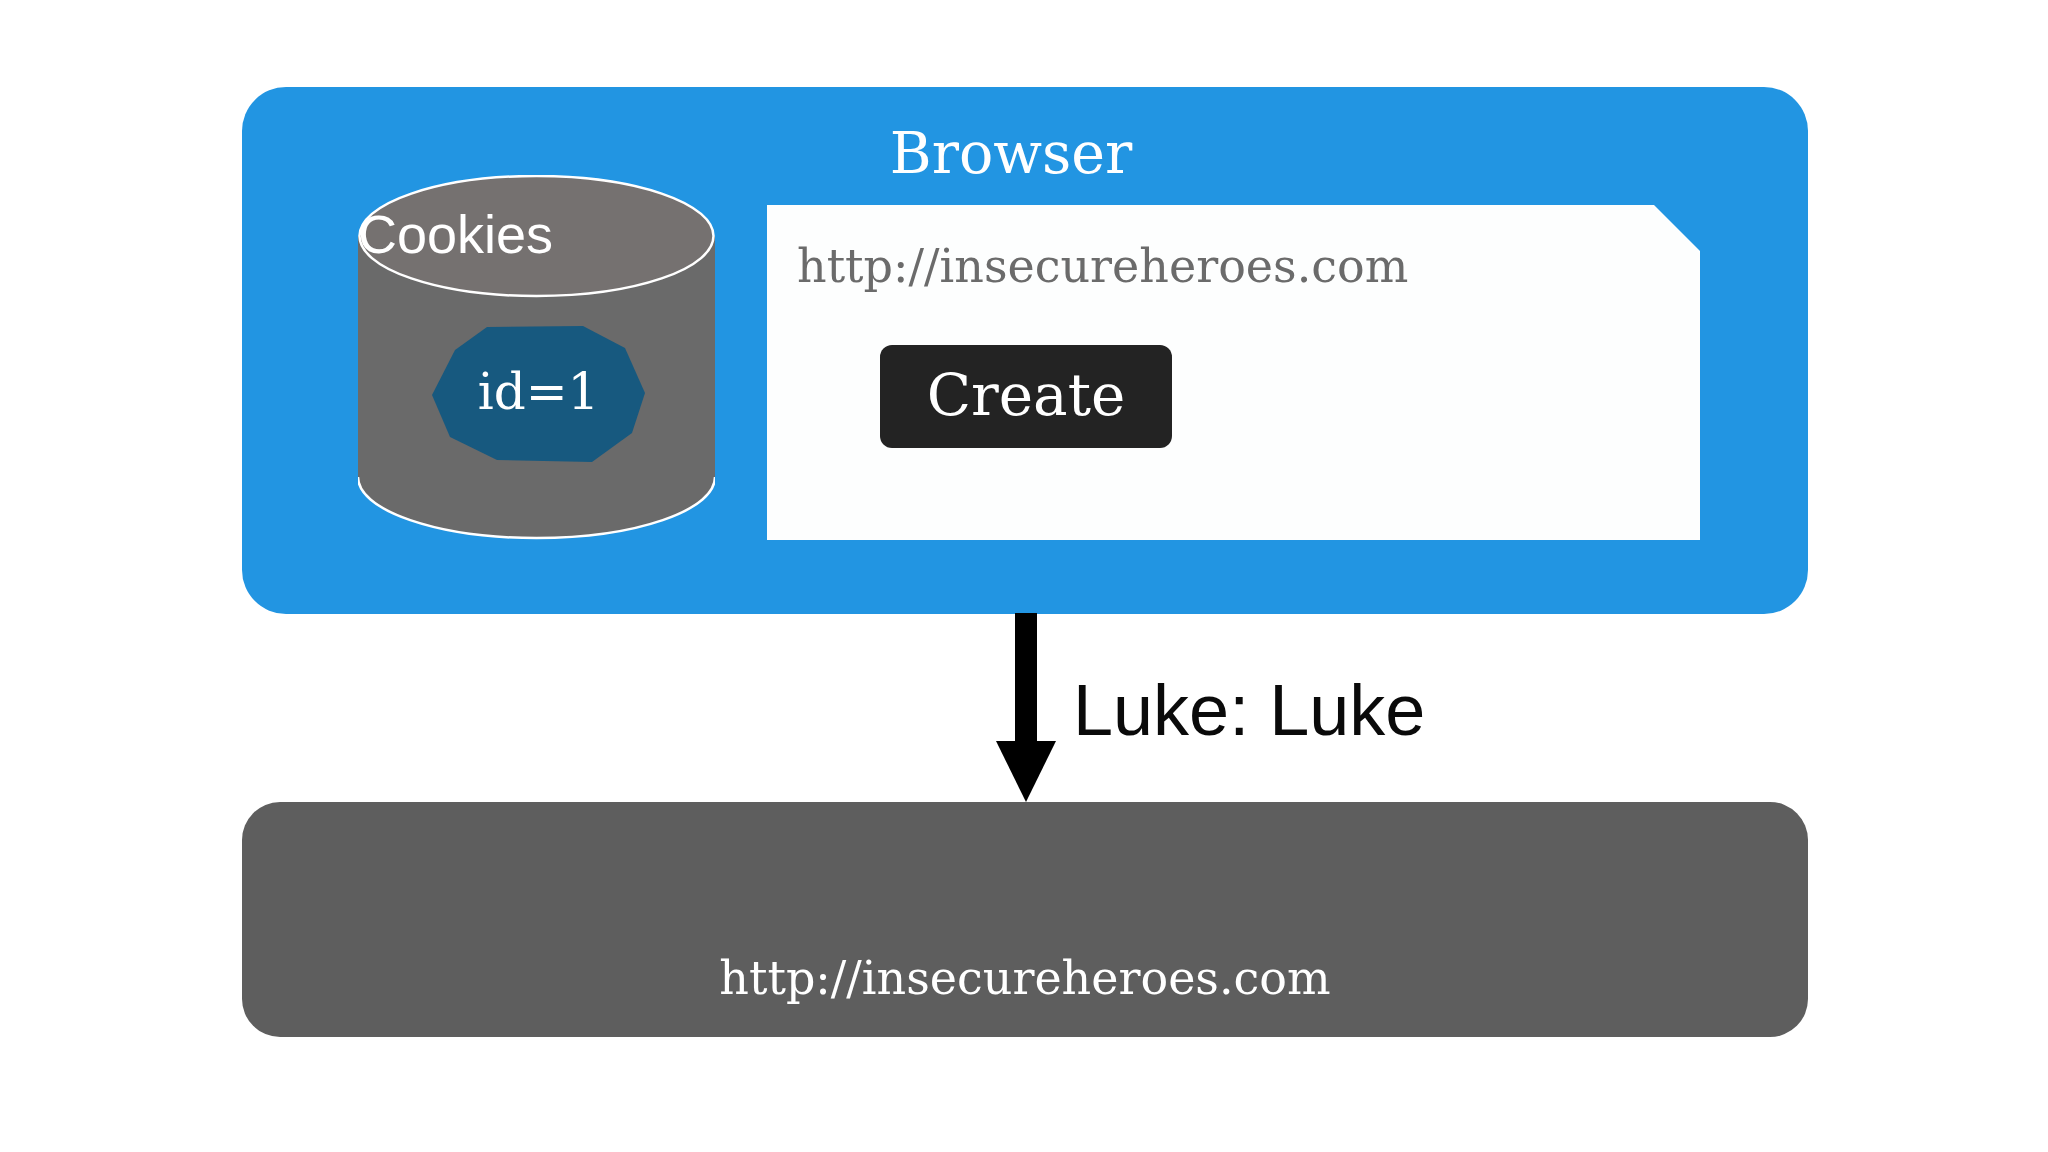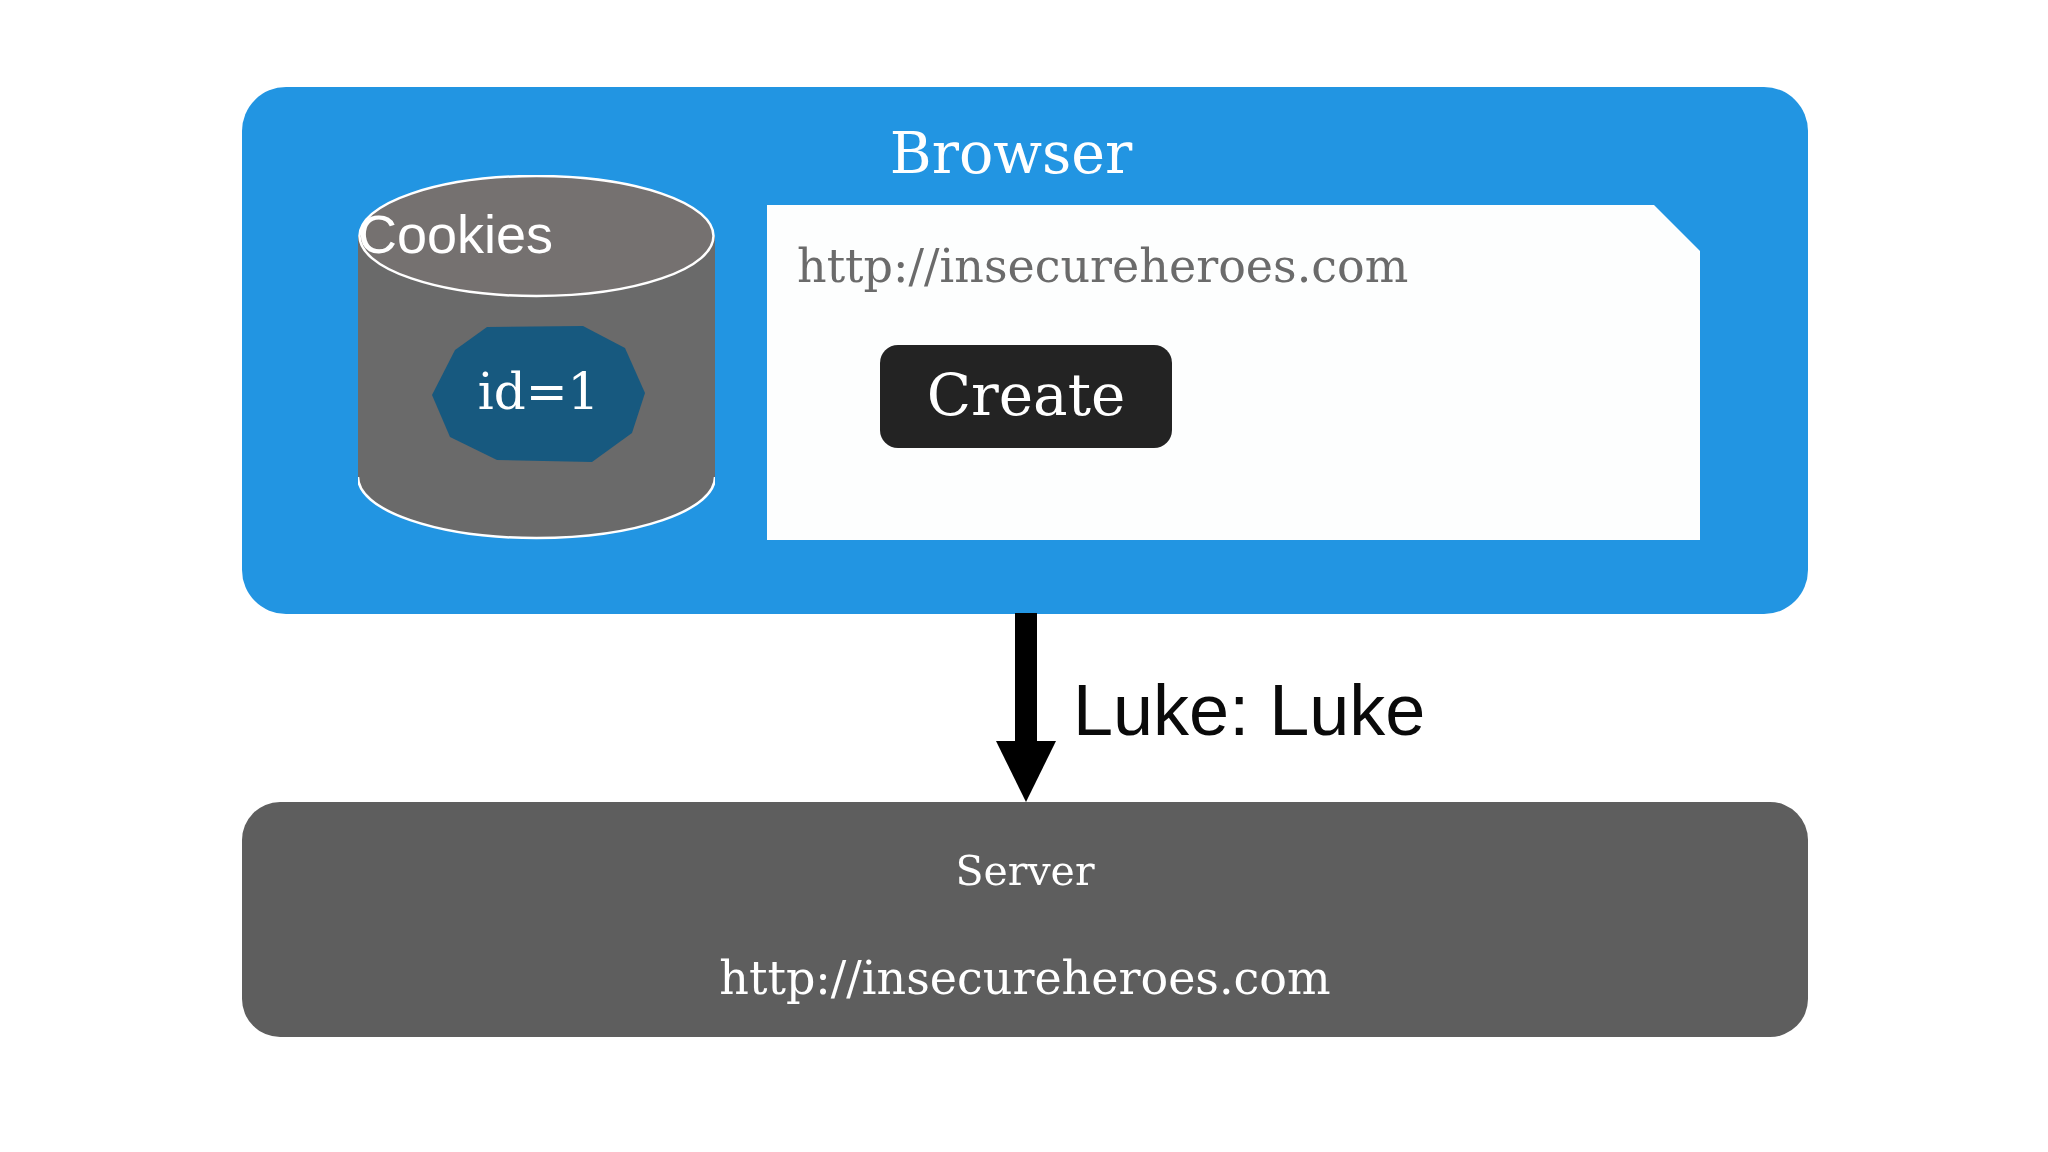--- a/index.html
+++ b/index.html
@@ -45,21 +45,21 @@
     background:#FDFEFE;
     clip-path:polygon(0 0, 887px 0, 100% 46px, 100% 100%, 0 100%);
   }
   .page-url{
     left:30px;top:34px;
     color:#6B6B6B;font-size:46px;line-height:1.2;
     font-family:"DejaVu Serif", serif;
   }
   .create-button{
     left:113px;top:140px;width:292px;height:103px;
-    background:#232323;border-radius:18px;
+    background:#232323;border-radius:12px;
     color:#ffffff;font-size:58px;line-height:101px;
     text-align:center;
     font-family:"DejaVu Serif", serif;
     cursor:pointer;
   }
 
   
   .arrow-svg{left:993px;top:613px;width:66px;height:190px;}
   .request-label{
     left:1073px;top:674px;
@@ -109,15 +109,14 @@
   <div class="abs create-button">Create</div>
 </div>
 
 <svg class="abs arrow-svg" viewBox="0 0 66 190" xmlns="http://www.w3.org/2000/svg">
   <rect x="22" y="0" width="22" height="132" fill="#000000"></rect>
   <polygon points="3,128 63,128 33,189" fill="#000000"></polygon>
 </svg>
 <div class="abs request-label">Luke: Luke</div>
 
 <div class="abs server-box">
-  <div class="abs server-title">Server</div>
   <div class="abs server-url">http://insecureheroes.com</div>
 </div>
 
 </body></html>

